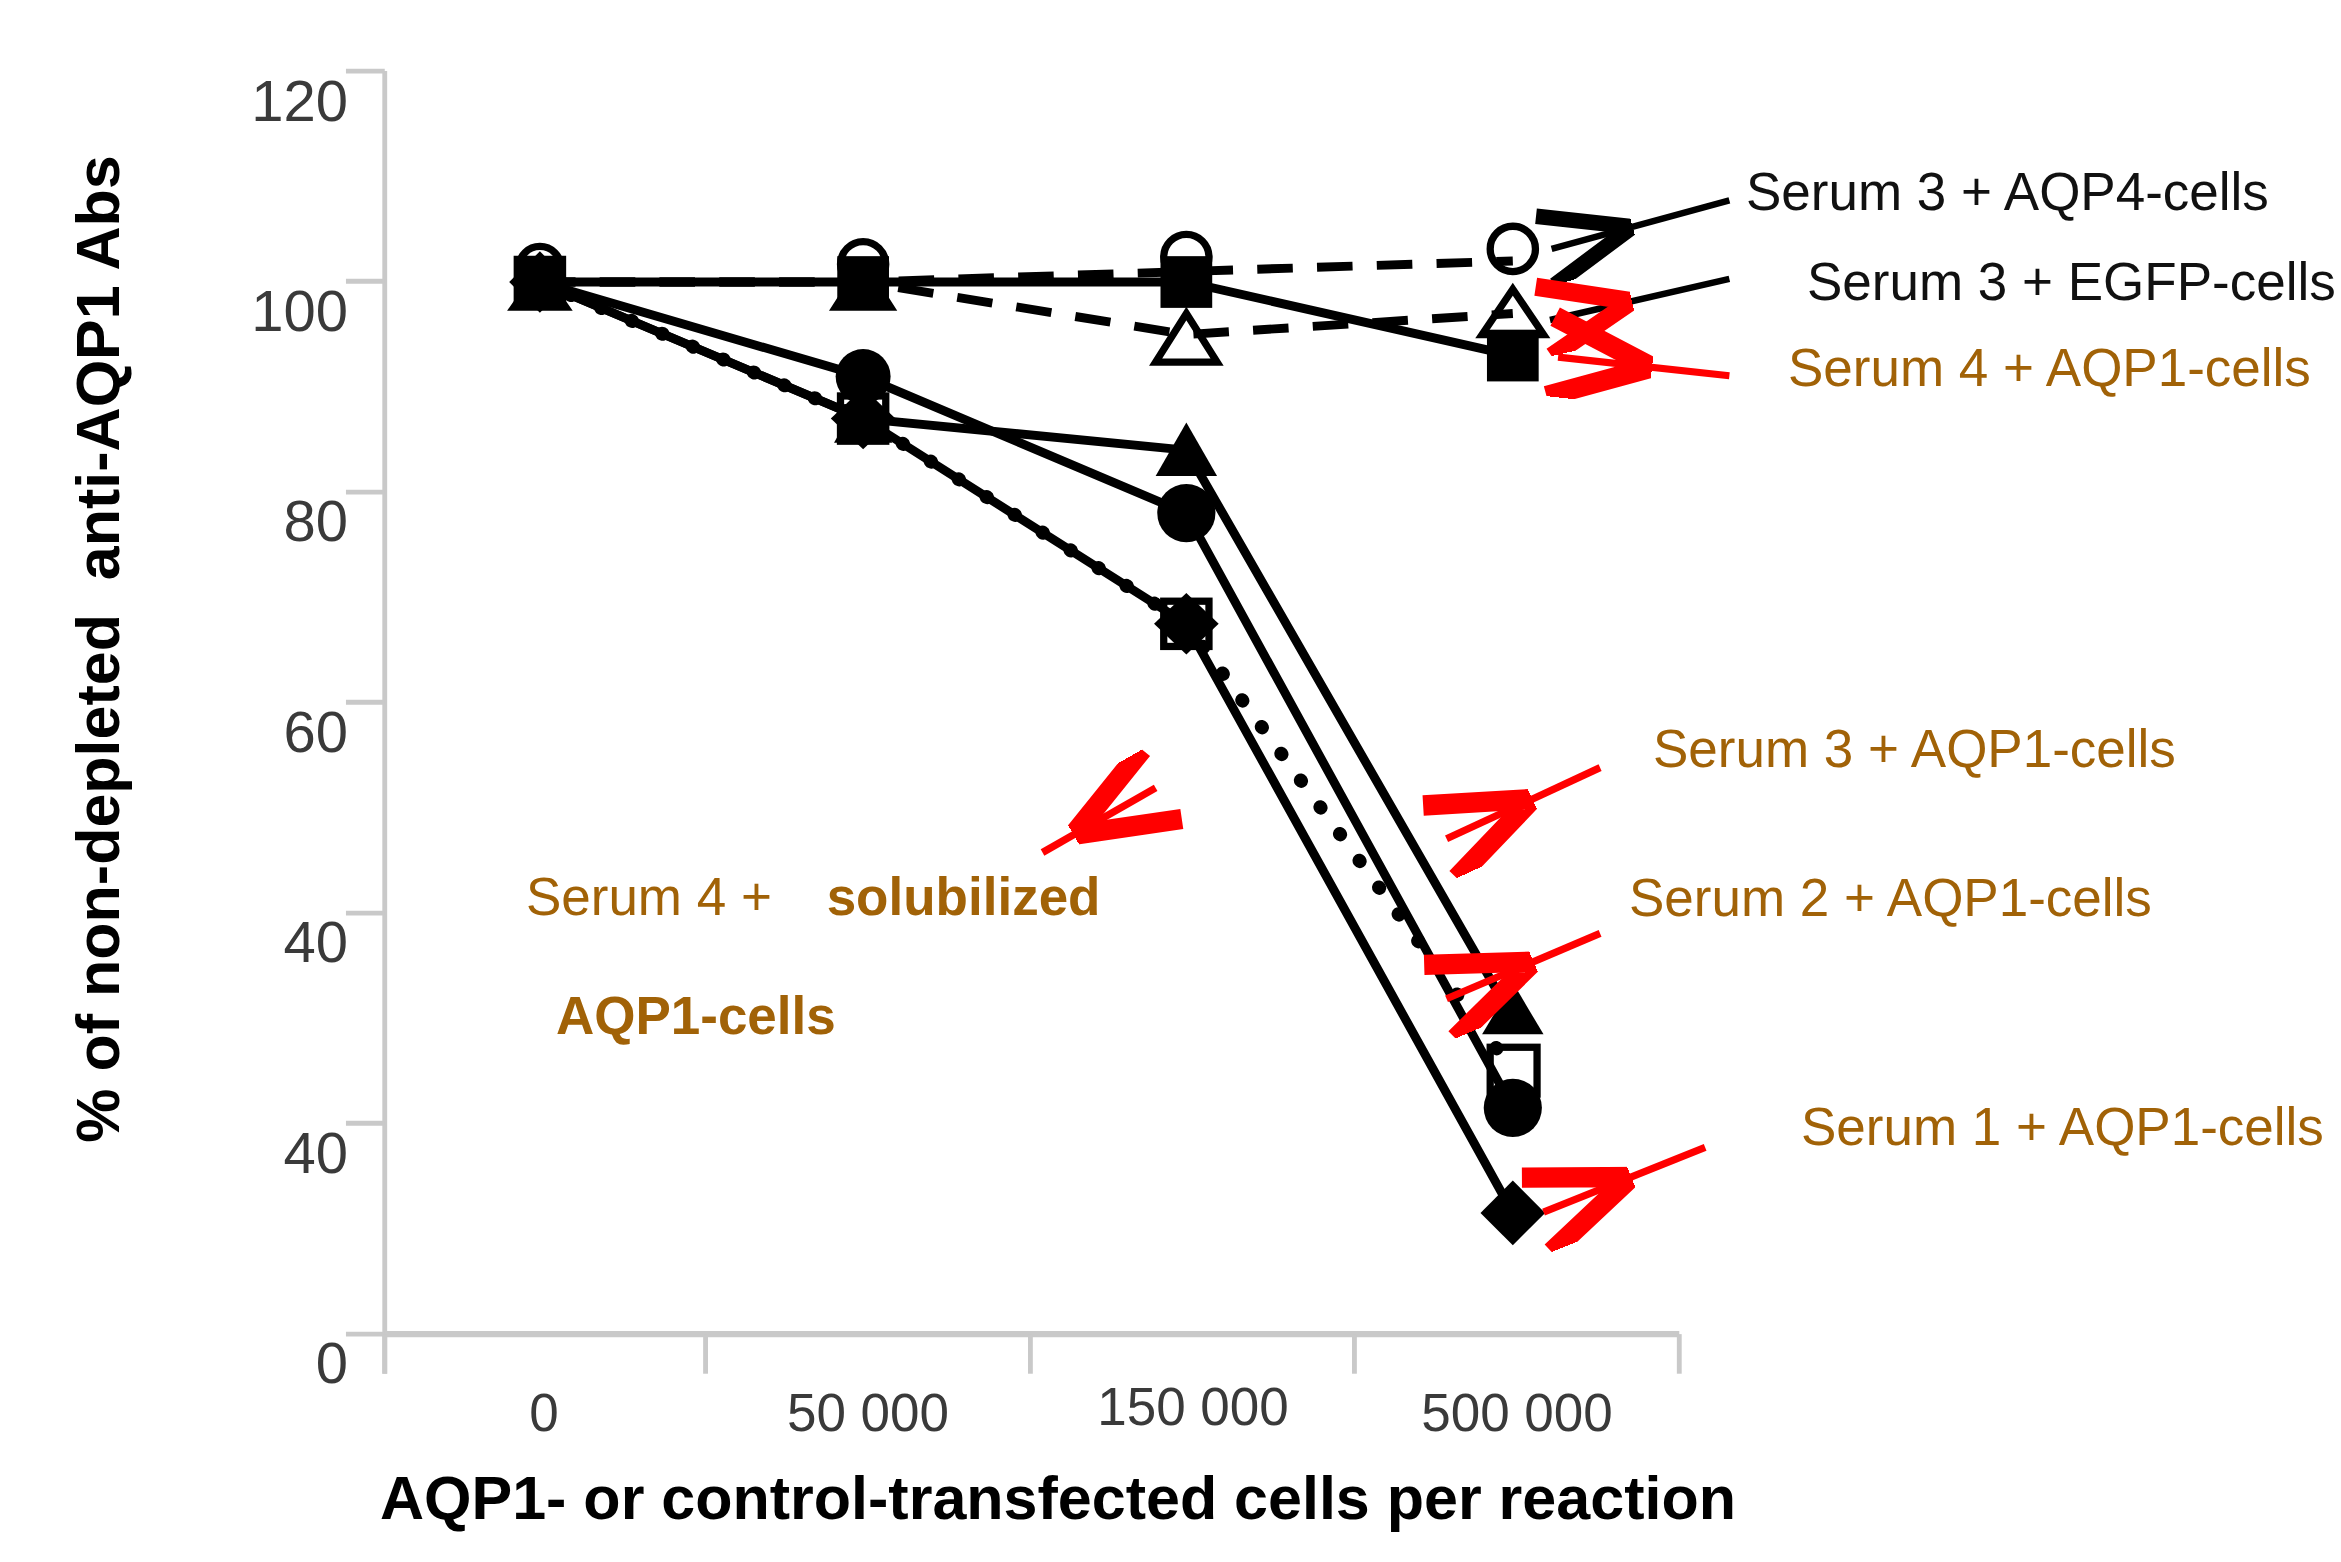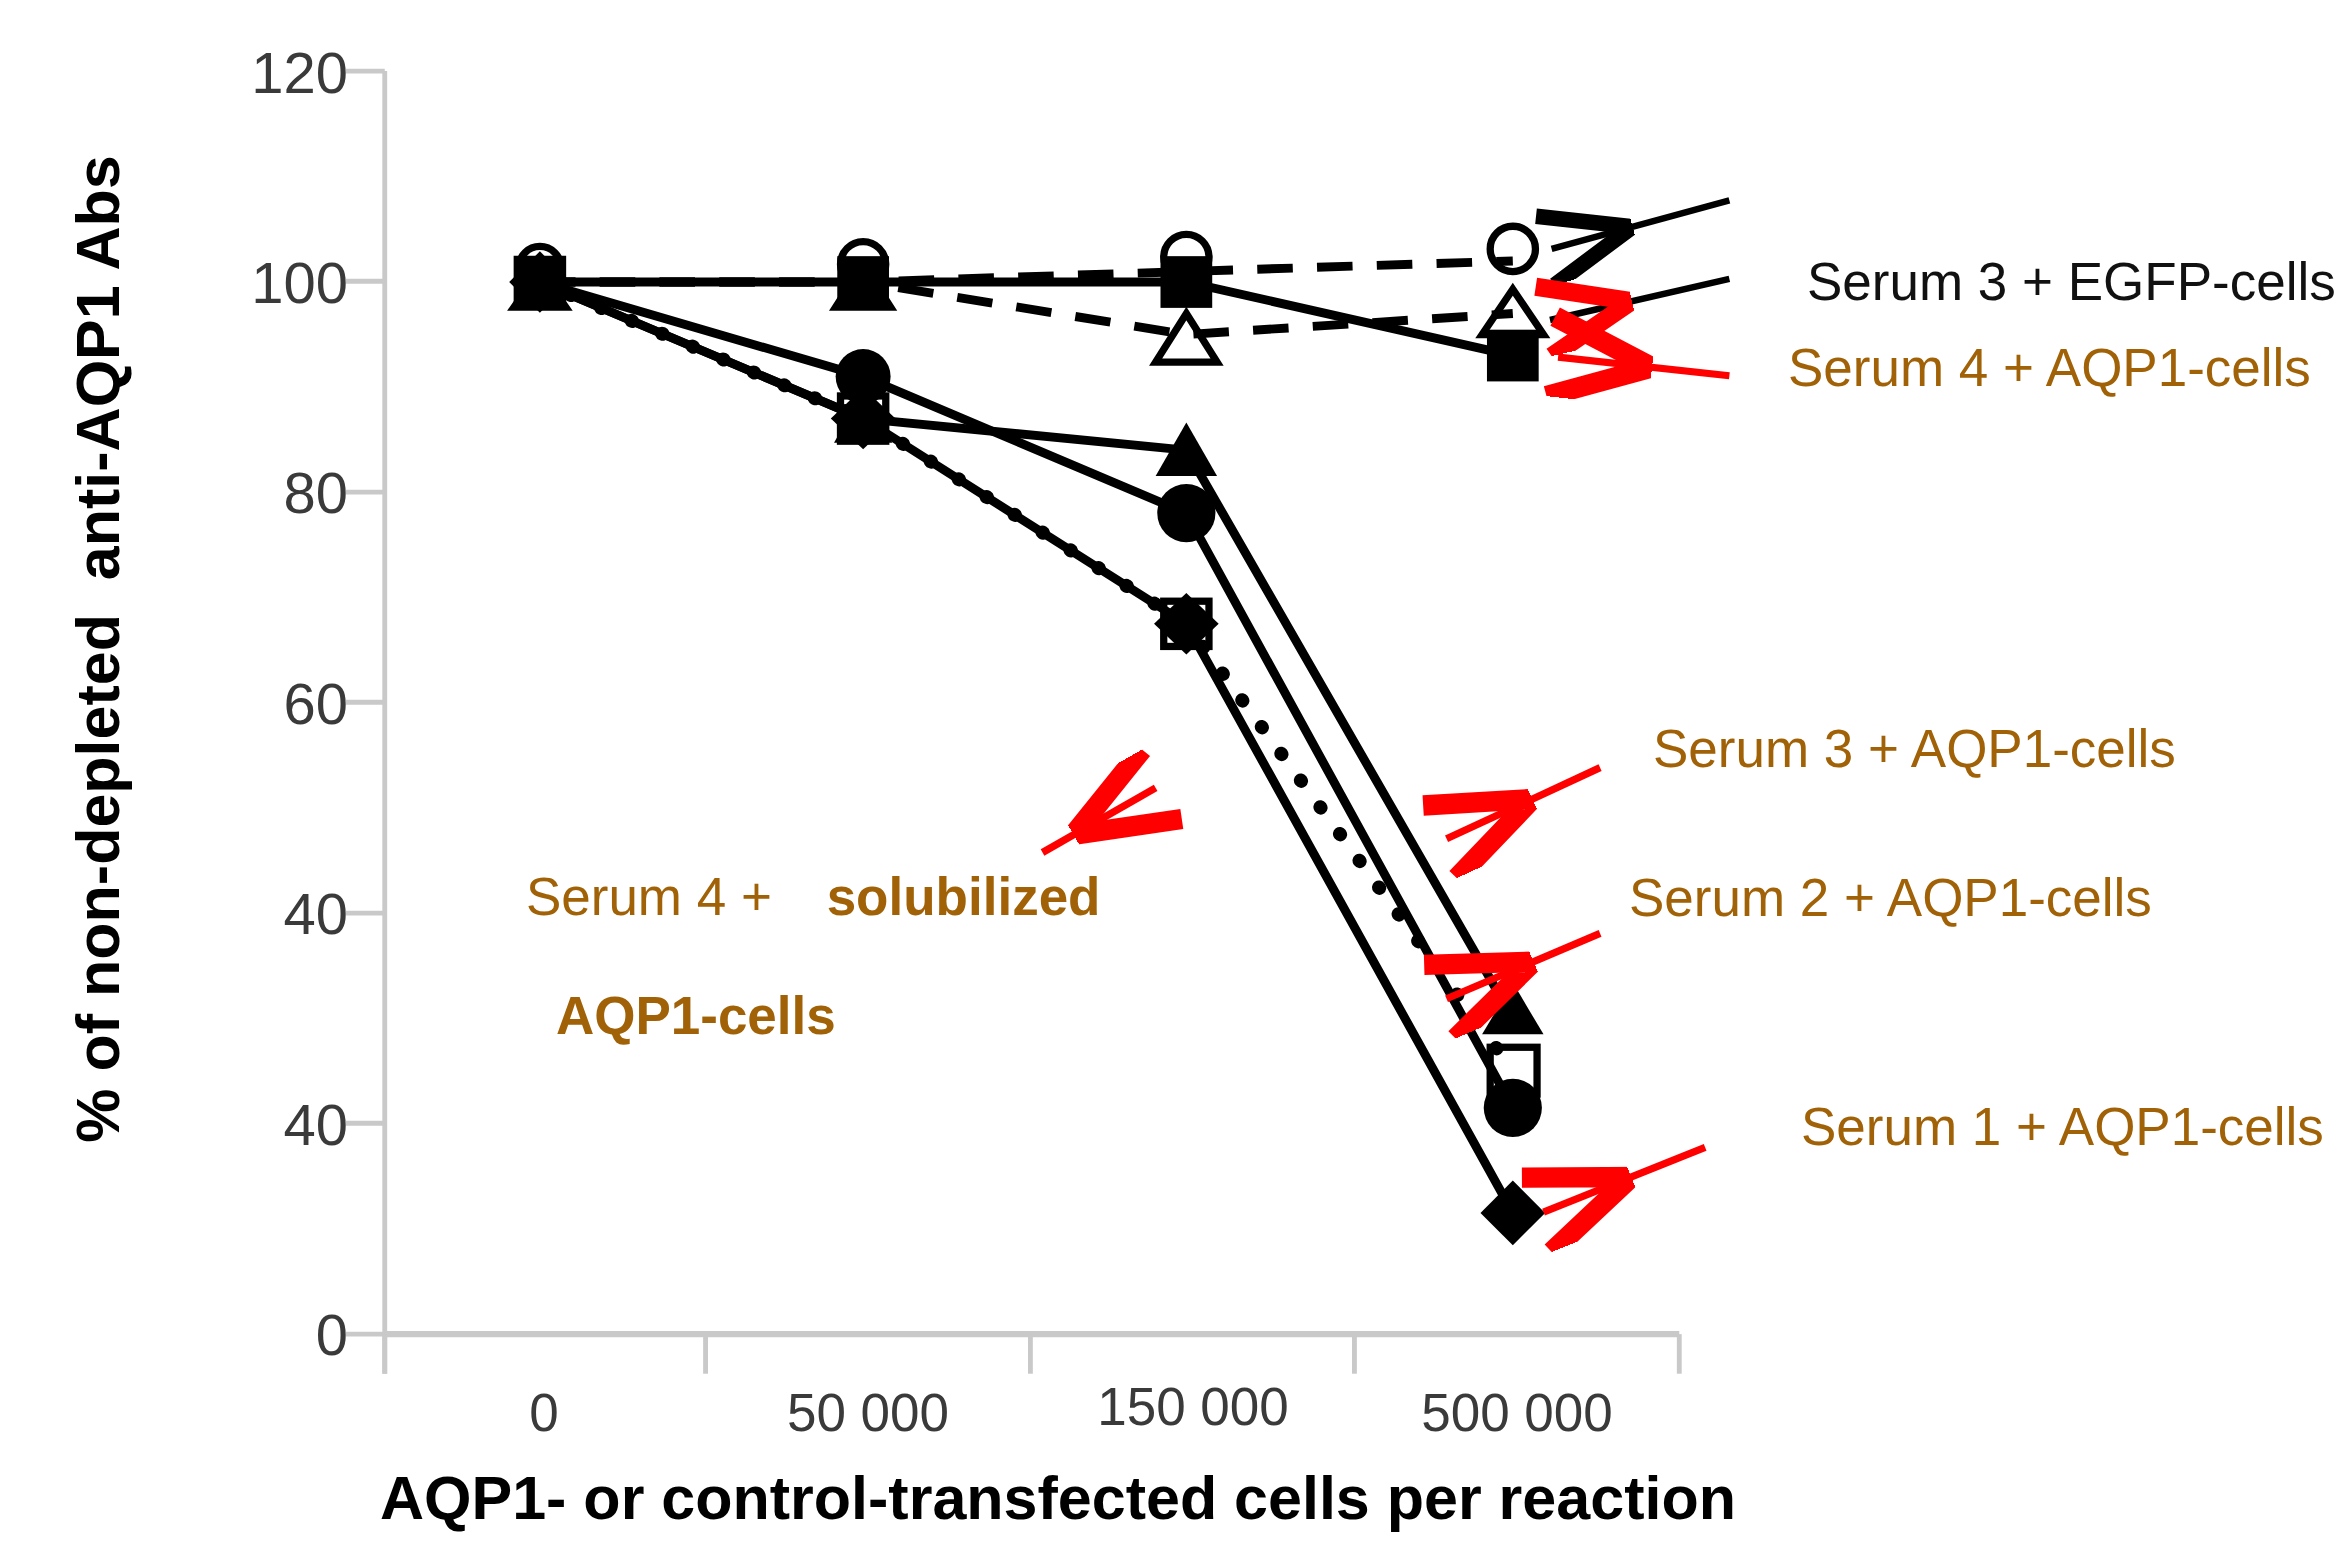--- a/index.html
+++ b/index.html
@@ -5,21 +5,21 @@
   html,body{margin:0;padding:0;background:#ffffff;}
   body{width:2342px;height:1562px;position:relative;font-family:"Liberation Sans",sans-serif;overflow:hidden;}
   #fig{position:absolute;left:0;top:0;width:2342px;height:1562px;}
   .txt{position:absolute;white-space:pre;}
   .ylabel{
     left:-533px; top:614px; width:1261px;
     transform:rotate(-90deg); transform-origin:center center;
     font-size:61px;font-weight:bold;color:#000;text-align:center;
   }
   .xlabel{left:380px;top:1463px;width:1309px;text-align:center;font-size:61px;font-weight:bold;color:#000;}
-  .ytick{position:absolute;font-size:58px;color:#3a3a3a;text-align:right;width:186px;}
+  .ytick{position:absolute;font-size:58px;color:#3a3a3a;text-align:right;width:186px;margin-top:28px;}
   .xtick{position:absolute;font-size:53px;color:#3a3a3a;text-align:center;width:242px;}
   .ann{position:absolute;font-size:53px;line-height:1.12;white-space:pre;}
   .ann.black{color:#111111;}
   .ann.blue{color:#a16207;}
   .ann b{font-weight:bold;margin-left:40px;}
 </style>
 </head>
 <body>
 
 <div id="fig">
@@ -124,20 +124,21 @@
       <line x1="2140" y1="248" x2="1920" y2="308" stroke="#000000" stroke-width="8" marker-end="url(#ah-black)"></line>
       <line x1="2140" y1="345" x2="1918" y2="396" stroke="#000000" stroke-width="8" marker-end="url(#ah-red)" style="stroke:#000000"></line>
       <line x1="2140" y1="465" x2="1928" y2="442" stroke="#ff0000" stroke-width="9" marker-end="url(#ah-red)"></line>
       <line x1="1980" y1="950" x2="1790" y2="1038" stroke="#ff0000" stroke-width="9" marker-end="url(#ah-red)"></line>
       <line x1="1980" y1="1155" x2="1790" y2="1236" stroke="#ff0000" stroke-width="9" marker-end="url(#ah-red)"></line>
       <line x1="2110" y1="1420" x2="1910" y2="1500" stroke="#ff0000" stroke-width="9" marker-end="url(#ah-red)"></line>
       <line x1="1290" y1="1055" x2="1430" y2="975" stroke="#ff0000" stroke-width="9" marker-end="url(#ah-red)"></line>
     </g>
   </svg>
 
+  <div class="ann black" style="left:1746px;top:162px;">Serum 3 + AQP4-cells</div>
 
   <div class="ann black" style="left:1807px;top:252px;">Serum 3 + EGFP-cells</div>
 
   <div class="ann blue" style="left:1788px;top:338px;">Serum 4 + AQP1-cells</div>
 
   <div class="ann blue" style="left:1653px;top:719px;">Serum 3 + AQP1-cells</div>
 
   <div class="ann blue" style="left:1629px;top:868px;">Serum 2 + AQP1-cells</div>
 
   <div class="ann blue" style="left:1801px;top:1097px;">Serum 1 + AQP1-cells</div>

